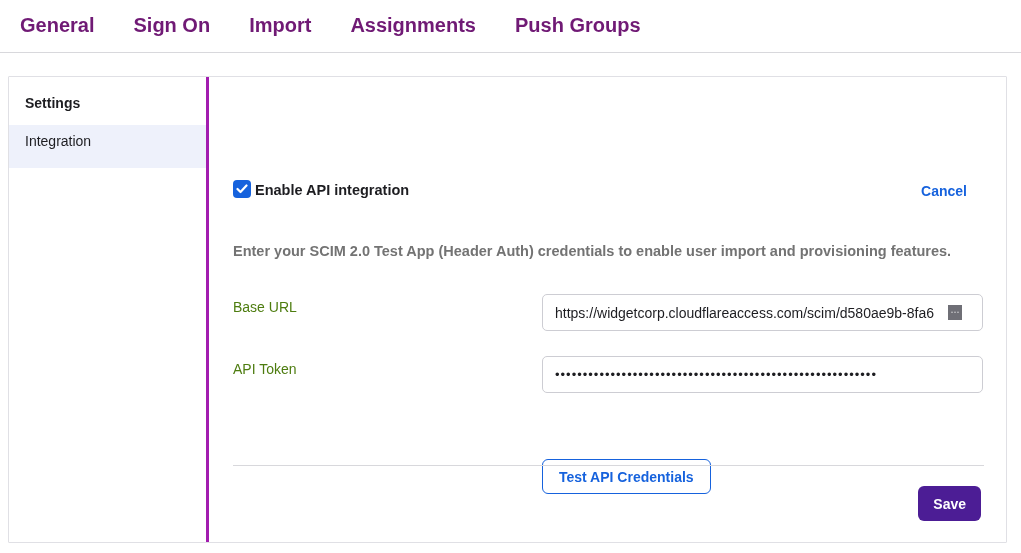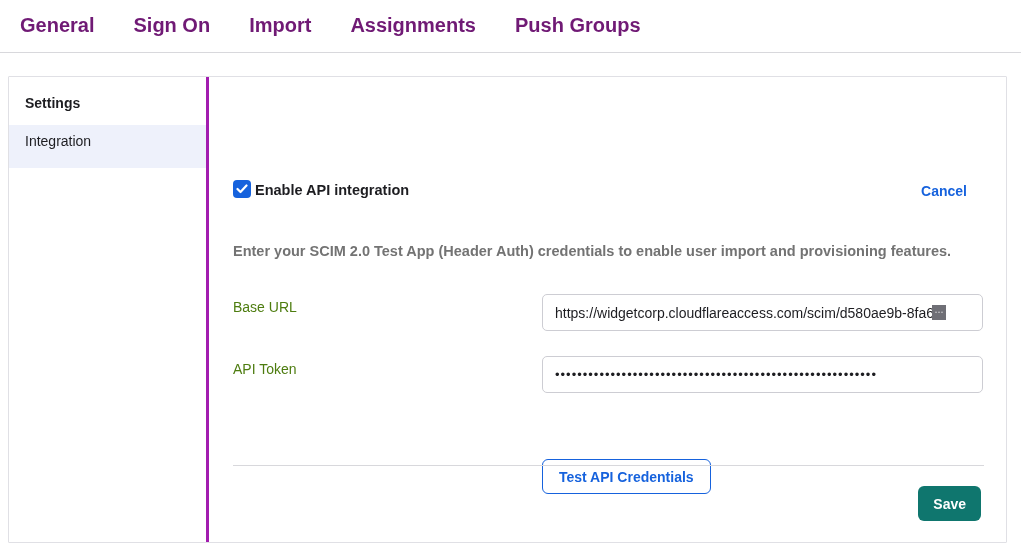--- a/index.html
+++ b/index.html
@@ -145,20 +145,21 @@
     border-radius: 5px;
     background: #ffffff;
     display: flex;
     align-items: center;
     padding: 0 12px;
     font-size: 14px;
     color: #1d1d21;
     overflow: hidden;
     white-space: nowrap;
     cursor: text;
+    gap: 16px;
   }
   .input-base-url { top: 217px; }
   .input-api-token { top: 279px; letter-spacing: 1px; font-size: 13px; }
   .input-text {
     overflow: hidden;
     white-space: nowrap;
     flex: 0 1 auto;
   }
   .overflow-marker {
     flex: 0 0 auto;
@@ -194,21 +195,21 @@
     width: 751px;
     height: 1px;
     background: #d8d8dc;
   }
 
   .save-btn {
     position: absolute;
     top: 409px; right: 25px;
     height: 35px;
     padding: 0 15px;
-    background: #0f766e;
+    background: #4c1d95;
     border: none;
     border-radius: 6px;
     color: #ffffff;
     font-family: "Liberation Sans", sans-serif;
     font-size: 14px;
     font-weight: bold;
     cursor: pointer;
   }
 </style>
 </head>

